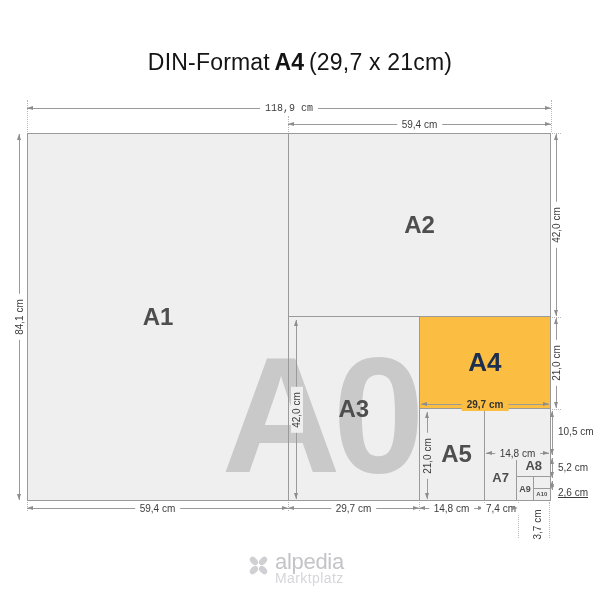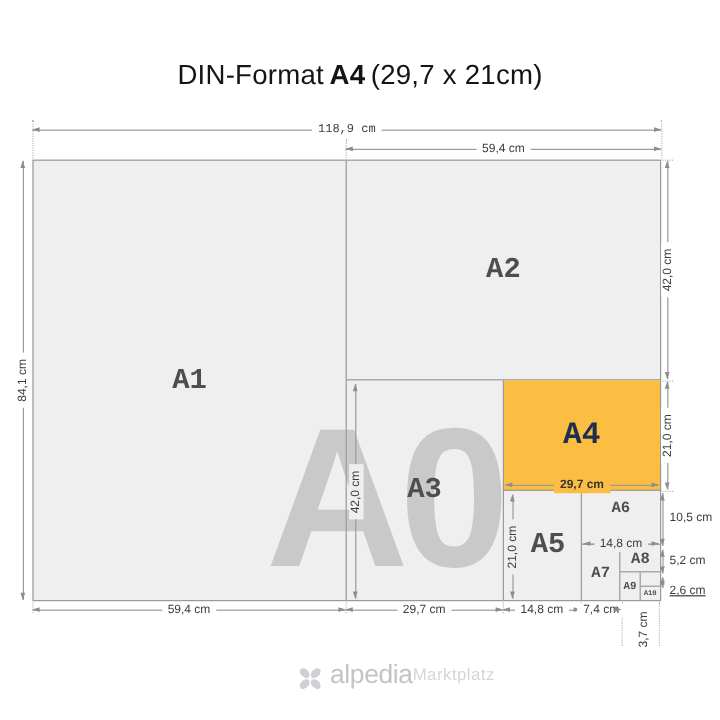--- a/index.html
+++ b/index.html
@@ -13,21 +13,21 @@
     position:absolute; top:33px; left:0; width:600px; text-align:center;
     font-size:23px; color:#141414; letter-spacing:0.2px;
   }
   #title b { margin:0 0.20em; }
 
   
   #sheet {
     position:absolute; left:27px; top:117px; width:524px; height:368px;
     background:#efefef; border:1px solid #9a9a9a; box-sizing:border-box;
   }
-  .cell { position:absolute; box-sizing:border-box; display:flex; align-items:center; justify-content:center; z-index:2;font-family:Liberation Mono, monospace; }
+  .cell { position:absolute; box-sizing:border-box; display:flex; align-items:center; justify-content:center; z-index:2; }
   .b-r { border-right:1px solid #9a9a9a; }
   .b-b { border-bottom:1px solid #9a9a9a; }
   .fmt { font-weight:bold; color:#4e4e4e; }
   .fmt-lg { font-size:24px; }
   .fmt-md { font-size:13px; }
   .fmt-sm { font-size:9px; }
   .fmt-xs { font-size:6px; }
   #cell-a4 { background:#FBBE42; }
   #cell-a4 .fmt { color:#1d2f4e; font-size:26px; }
 
@@ -59,21 +59,21 @@
   .dim-side-label { position:absolute; font-size:10px; white-space:nowrap; z-index:4; }
   .rot { transform:rotate(-90deg); transform-origin:center; }
 
   
   .wit-v { position:absolute; width:0; border-left:1px dotted #b8b8b8; z-index:3; }
   .wit-h { position:absolute; height:0; border-top:1px dotted #b8b8b8; z-index:3; }
 
   
   #logo { position:absolute; left:246px; top:534px; display:flex; align-items:flex-start; }
   #logo-icon { margin-top:3px; }
-  #logo-texts { display:flex; flex-direction:row; align-items:center; margin-left:4px; }
+  #logo-texts { display:flex; flex-direction:column; align-items:flex-start; margin-left:4px; }
   #logo-name { font-size:22px; line-height:24px; color:#c4c4c8; letter-spacing:-0.3px; }
   #logo-sub  { font-size:14px; line-height:9px; color:#d6d6da; letter-spacing:0.4px; margin-top:0px; }
 </style>
 </head>
 <body>
 
 <div id="page">
 
   <div id="title"><span>DIN-Format</span><b>A4</b><span>(29,7 x 21cm)</span></div>
 
@@ -87,23 +87,20 @@
       <span class="fmt fmt-lg">A2</span>
     </div>
     <div class="cell b-r" id="cell-a3" style="left:50%; top:50%; width:25%; height:50%;">
       <span class="fmt fmt-lg">A3</span>
     </div>
     <div class="cell b-b" id="cell-a4" style="left:75%; top:50%; width:25%; height:25%;">
       <span class="fmt">A4</span>
     </div>
     <div class="cell b-r" id="cell-a5" style="left:75%; top:75%; width:12.5%; height:25%;">
       <span class="fmt fmt-lg" style="margin-left:10px;">A5</span>
-    </div>
-    <div class="cell b-b" id="cell-a6" style="left:87.5%; top:75%; width:12.5%; height:12.5%; padding-bottom:14px;">
-      <span class="fmt fmt-md">A6</span>
     </div>
     <div class="cell b-r" id="cell-a7" style="left:87.5%; top:87.5%; width:6.25%; height:12.5%;">
       <span class="fmt fmt-md">A7</span>
     </div>
     <div class="cell b-b" id="cell-a8" style="left:93.75%; top:87.5%; width:6.25%; height:6.25%;">
       <span class="fmt fmt-md">A8</span>
     </div>
     <div class="cell b-r" id="cell-a9" style="left:93.75%; top:93.75%; width:3.125%; height:6.25%;">
       <span class="fmt fmt-sm">A9</span>
     </div>

